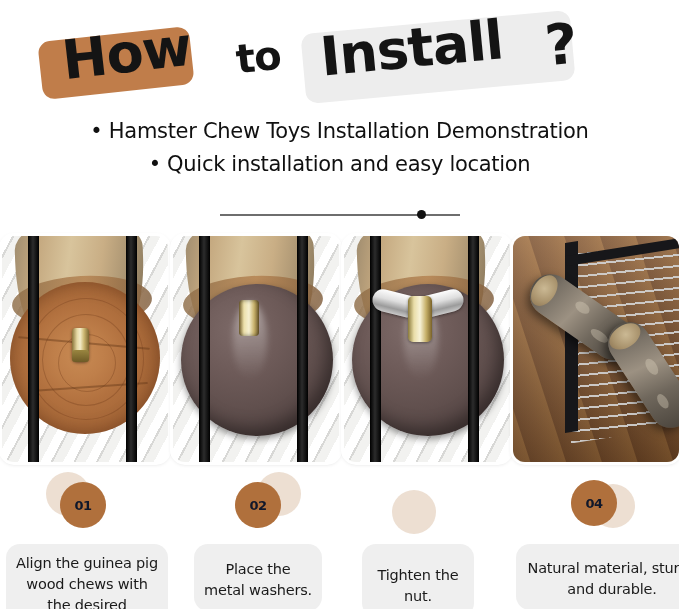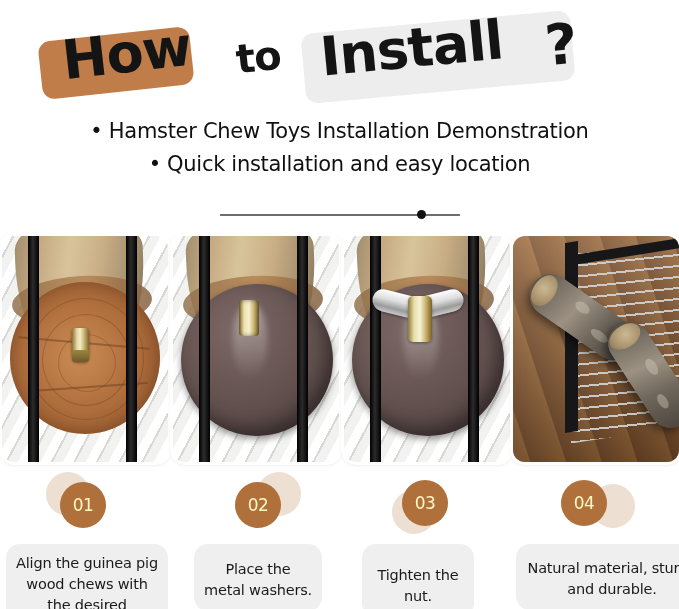--- a/index.html
+++ b/index.html
@@ -259,32 +259,32 @@
   .badge-ghost {
     position: absolute; width: 44px; height: 44px; border-radius: 50%;
     background: #eddfd2;
   }
   .badge-circle {
     position: absolute; width: 46px; height: 46px; border-radius: 50%;
     background: #b0703c;
     display: flex; align-items: center; justify-content: center;
   }
   .badge-num {
-    color: #fef9c3; font-size: 17px; font-weight: normal;
+    color: #0f172a; font-size: 13px; font-weight: bold;
     font-family: "DejaVu Sans", sans-serif; letter-spacing: -0.5px;
   }
   
   .b1 .badge-ghost  { left: 44px; top: 2px; }
   .b1 .badge-circle { left: 58px; top: 12px; }
   .b2 .badge-ghost  { left: 84px; top: 2px; }
   .b2 .badge-circle { left: 62px; top: 12px; }
   .b3 .badge-ghost  { left: 48px; top: 20px; }
   .b3 .badge-circle { left: 58px; top: 10px; }
   .b4 .badge-ghost  { left: 78px; top: 14px; }
-  .b4 .badge-circle { left: 48px; top: 10px; }
+  .b4 .badge-circle { left: 58px; top: 10px; }
 
   
   .captions {
     position: absolute; left: 0; top: 544px; width: 679px; height: 65px;
   }
   .caption {
     position: absolute; top: 0;
     background: #efefef;
     border-radius: 14px;
     color: #1a1a1a;
@@ -407,23 +407,20 @@
       </div>
     </div>
     <div class="badge-wrap b2">
       <div class="badge-ghost"></div>
       <div class="badge-circle">
         <span class="badge-num">02</span>
       </div>
     </div>
     <div class="badge-wrap b3">
       <div class="badge-ghost"></div>
-      <div class="badge-circle">
-        <span class="badge-num">03</span>
-      </div>
     </div>
     <div class="badge-wrap b4">
       <div class="badge-ghost"></div>
       <div class="badge-circle">
         <span class="badge-num">04</span>
       </div>
     </div>
   </div>
 
   <div class="captions">

